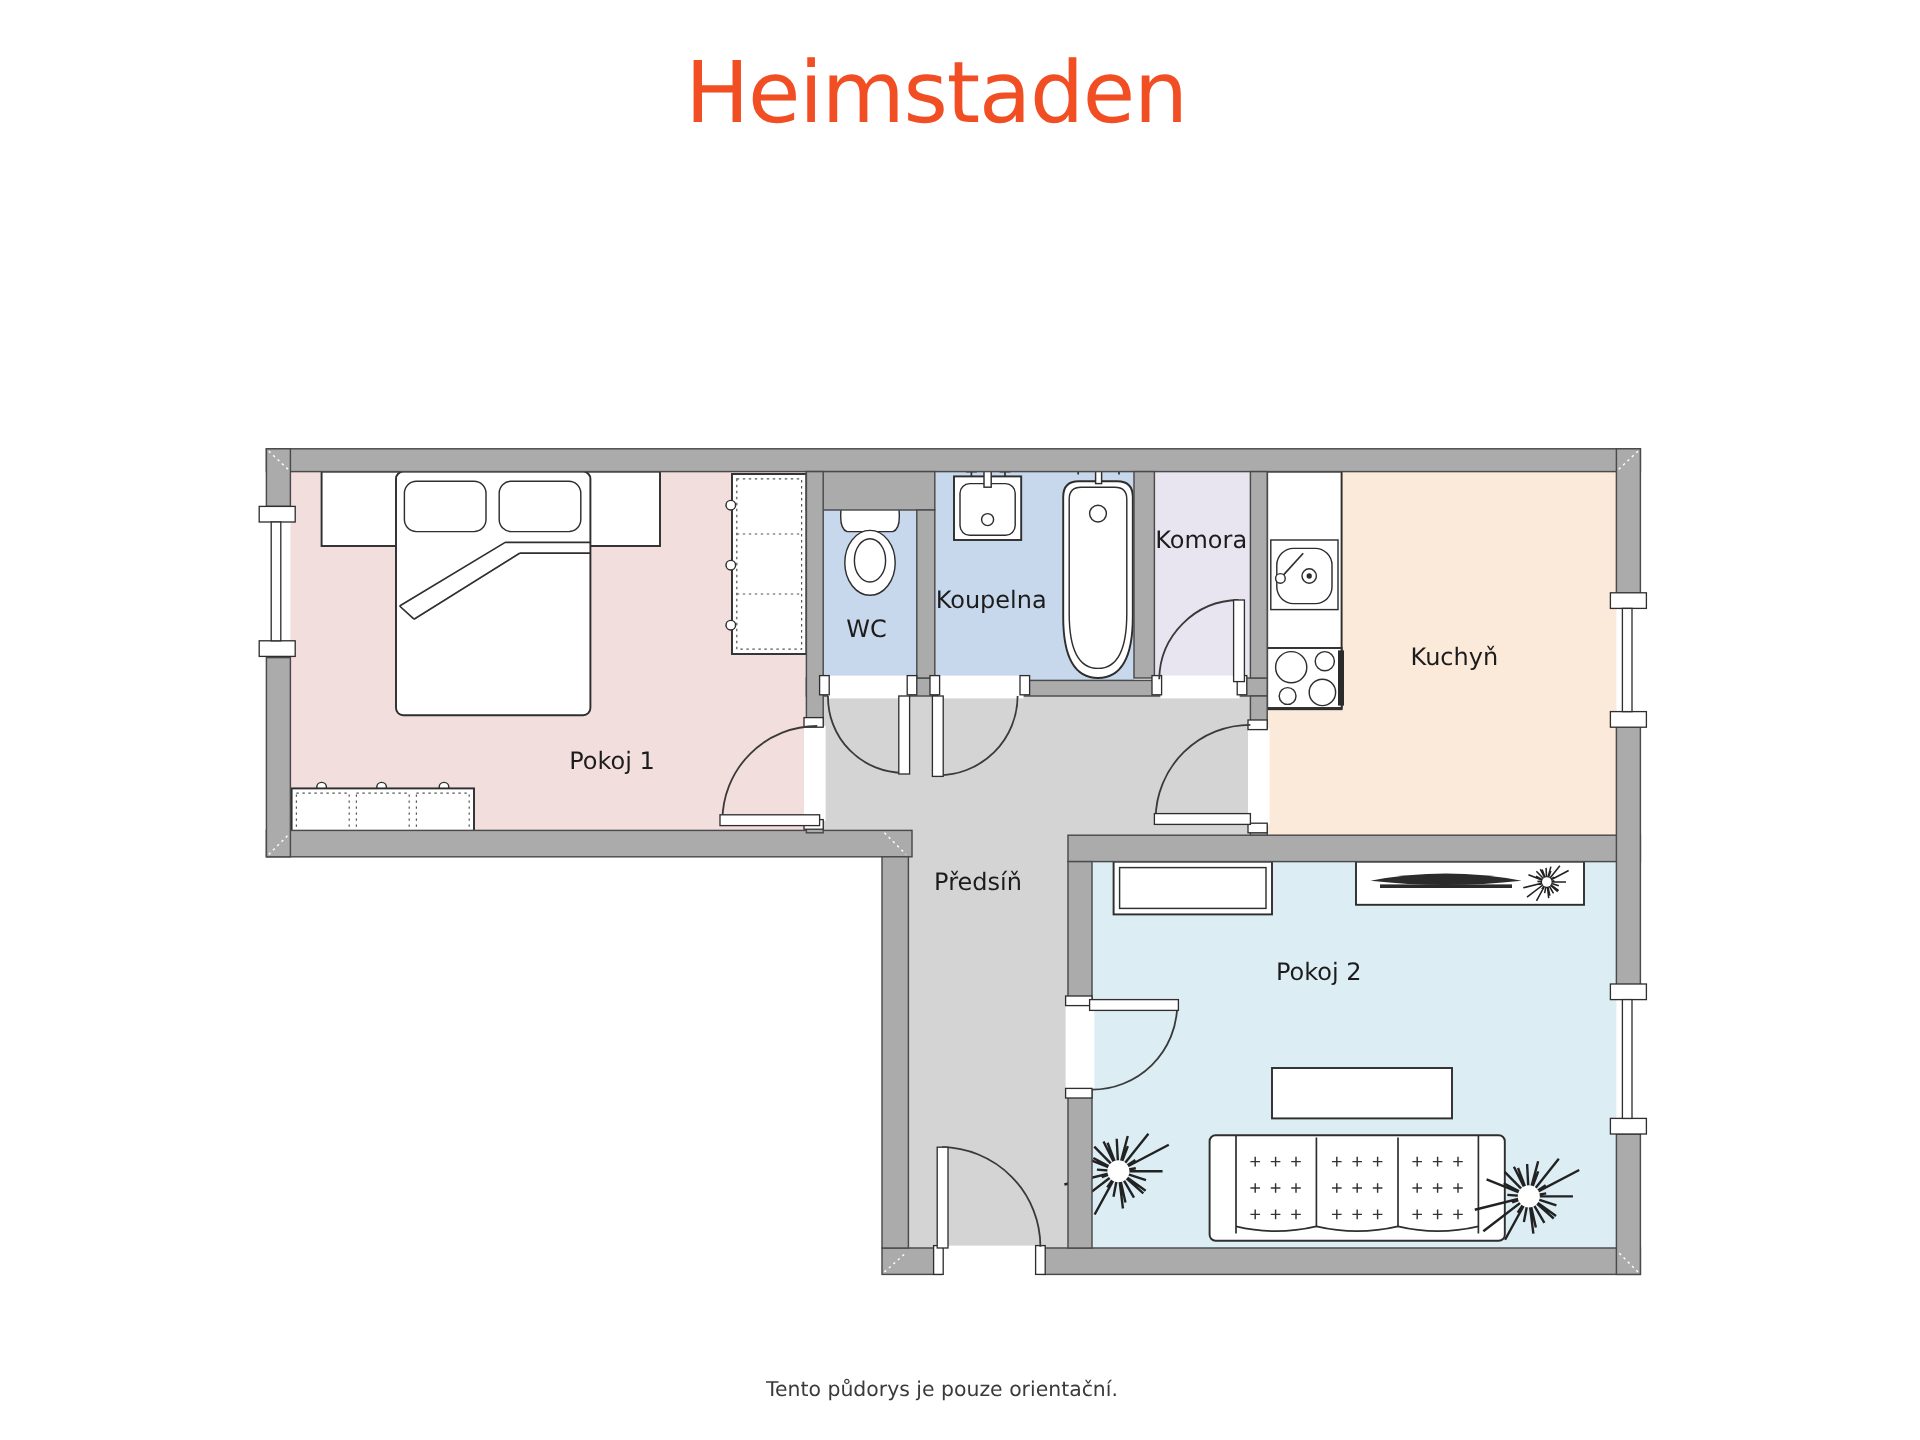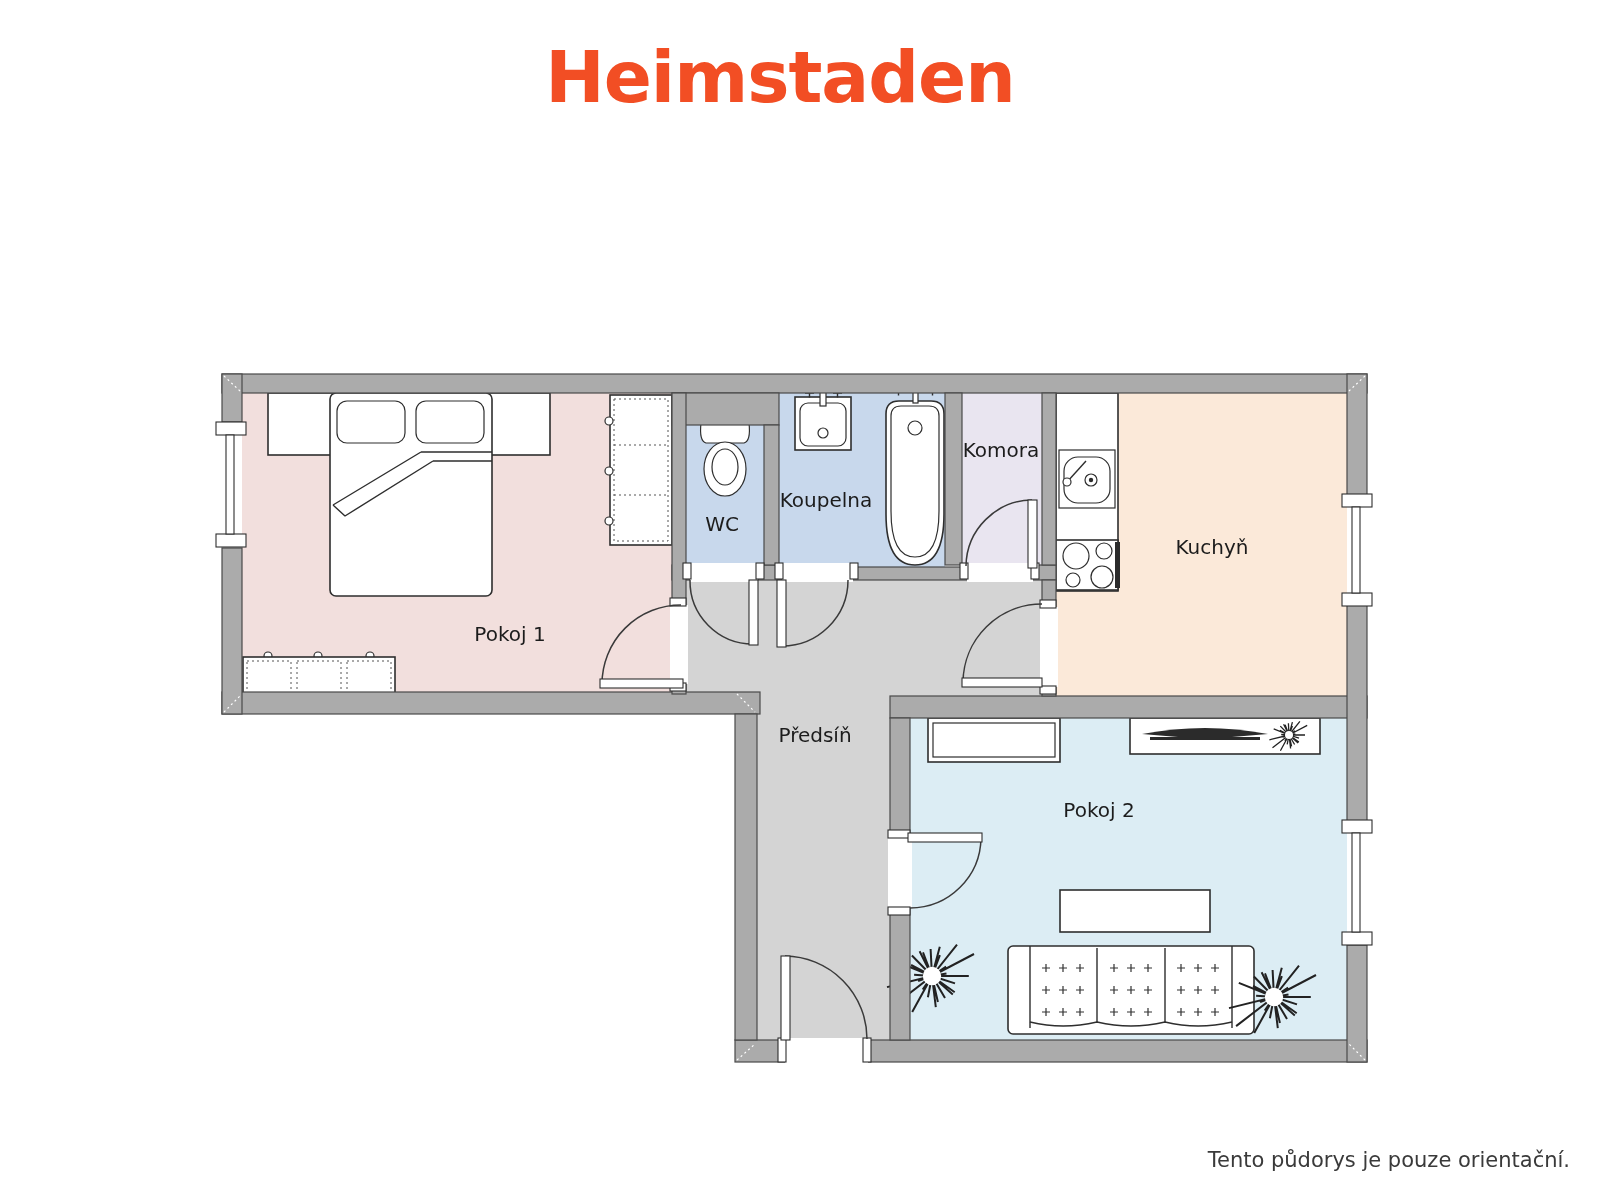--- a/index.html
+++ b/index.html
@@ -1,21 +1,21 @@
 <!DOCTYPE html>
 <html style="--wall: #ababab; --outline: #4a4a4a; --label: #1c1c1c; --brand: #f24e24;"><head>
 <meta charset="utf-8">
 <style>
   html,body{margin:0;padding:0;background:#fff;}
   .page{position:relative;width:1600px;height:1200px;background:#fff;overflow:hidden;
         font-family:"DejaVu Sans","Liberation Sans",sans-serif;}
   .logo{position:absolute;top:36px;left:0;width:1560px;text-align:center;
-        font-size:71px;font-weight:bold;letter-spacing:-1px;color:var(--brand,#f24e24);}
-  .note{position:absolute;top:1148px;left:0;width:1570px;text-align:right;
-        font-size:21px;color:#3a3a3a;}
+        font-size:71px;font-weight:normal;letter-spacing:-1px;color:var(--brand,#f24e24);}
+  .note{position:absolute;top:1148px;left:0;width:1570px;text-align:center;
+        font-size:17px;color:#3a3a3a;}
   svg#plan{position:absolute;left:0;top:0;}
   .wall{fill:var(--wall,#ababab);stroke:var(--outline,#4a4a4a);stroke-width:1.2;}
   .floor{stroke:none;}
   .furn{fill:#fff;stroke:#2e2e2e;stroke-width:1.6;}
   .furn2{fill:#fff;stroke:#2e2e2e;stroke-width:1.2;}
   .line{fill:none;stroke:#2e2e2e;stroke-width:1.4;}
   .thr{fill:#fff;stroke:none;}
   .jamb{fill:#fff;stroke:#2e2e2e;stroke-width:1.1;}
   .arc{fill:none;stroke:#3a3a3a;stroke-width:1.5;}
   .dash{fill:none;stroke:#555;stroke-width:1;stroke-dasharray:2 3;}

